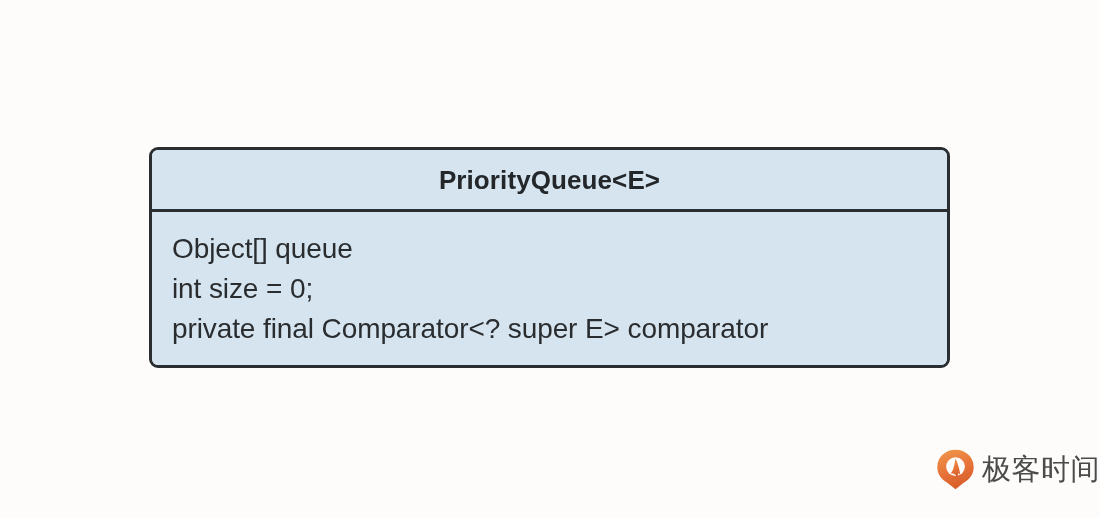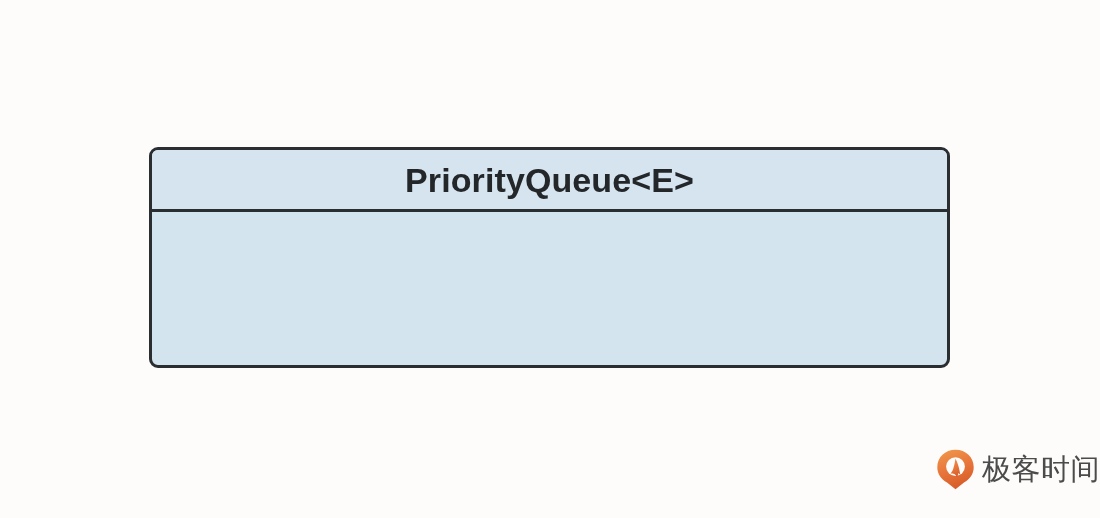--- a/index.html
+++ b/index.html
@@ -35,21 +35,21 @@
     height: 59px;
     flex: 0 0 59px;
     display: flex;
     align-items: center;
     justify-content: center;
     border-bottom: 3px solid #2B2E31;
     background: #D5E4EF;
   }
 
   #uml-class-title {
-    font-size: 34px;
+    font-size: 26px;
     font-weight: bold;
     color: #24272A;
     letter-spacing: 0.1px;
     line-height: 1;
   }
 
   #uml-class-attributes {
     flex: 1 1 auto;
     padding: 17px 0 0 20px;
     background: #D5E4EF;
@@ -89,20 +89,25 @@
 </style>
 </head>
 <body style="background: rgb(253, 252, 250);">
 
 <div id="uml-class-box">
 
   <div id="uml-class-header">
     <span id="uml-class-title">PriorityQueue&lt;E&gt;</span>
   </div>
 
+  <div id="uml-class-attributes">
+    <div class="uml-attribute-line">Object[] queue</div>
+    <div class="uml-attribute-line">int size = 0;</div>
+    <div class="uml-attribute-line">private final Comparator&lt;? super E&gt; comparator</div>
+  </div>
 
 </div>
 
 <div id="brand-watermark">
   <span>
     <svg id="brand-logo-icon" viewBox="0 0 39 41" xmlns="http://www.w3.org/2000/svg">
       <defs>
         <linearGradient id="gt-grad" x1="0" y1="0" x2="0.35" y2="1">
           <stop offset="0%" stop-color="#F09A4C"></stop>
           <stop offset="55%" stop-color="#E8763B"></stop>

